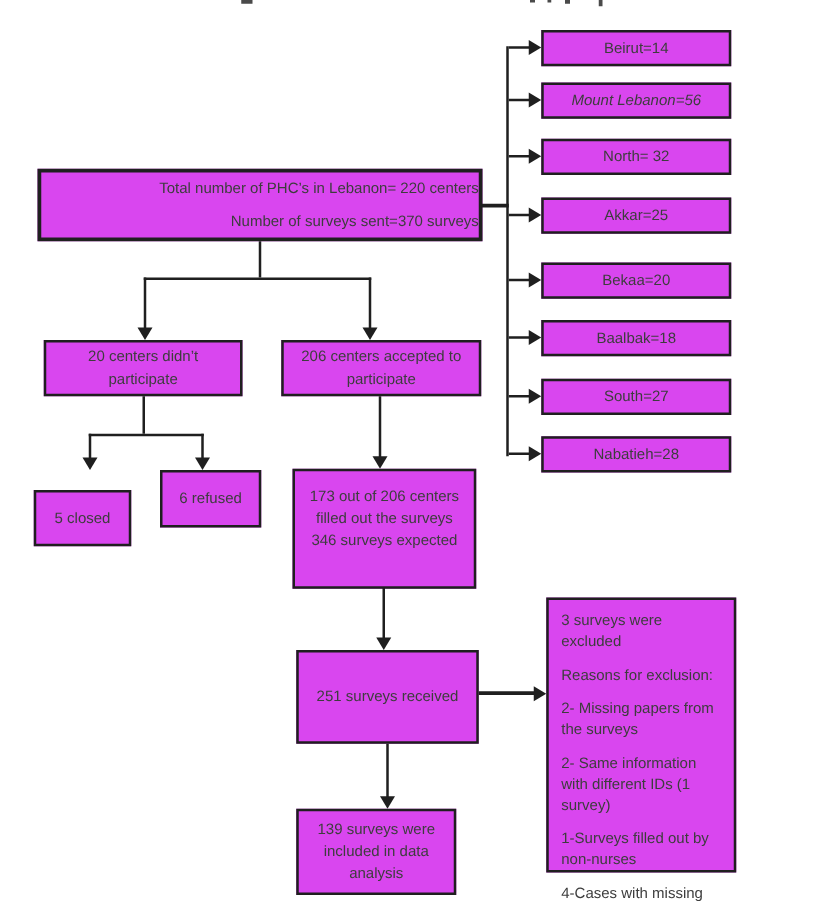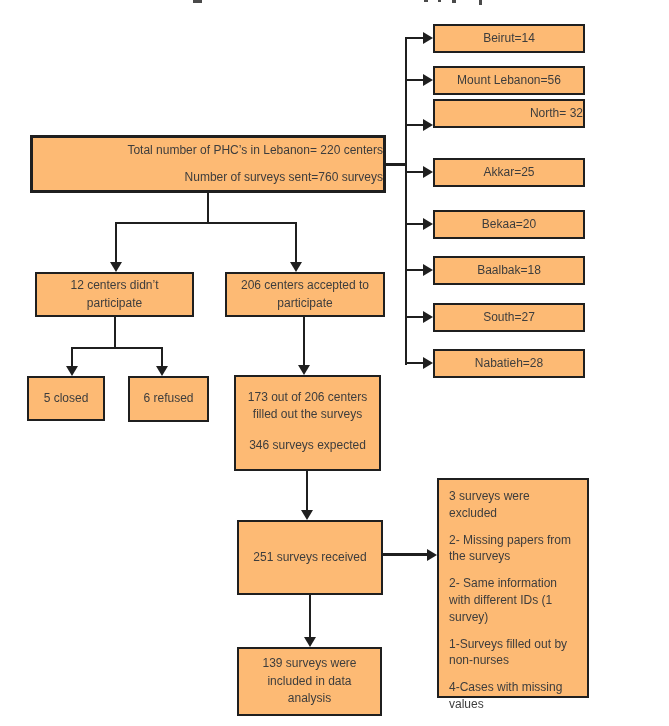--- a/index.html
+++ b/index.html
@@ -9,41 +9,41 @@
     height: 726px;
     background: var(--background, #ffffff);
     font-family: "Liberation Sans", sans-serif;
     color: var(--text, #3d3d3d);
     overflow: hidden;
   }
   .box {
     position: absolute;
     box-sizing: border-box;
     border: 2px solid var(--line, #222222);
-    background: #fdba74;
+    background: #d946ef;
     display: flex;
     flex-direction: column;
     align-items: center;
     justify-content: center;
     text-align: center;
     font-size: 12px;
     line-height: 1.45;
   }
   .box.thick { border-width: 3px; }
   .box.top-align { justify-content: flex-start; padding-top: 12px; }
   .box.left-align {
     align-items: flex-start;
     justify-content: flex-start;
     text-align: left;
     padding: 8px 10px;
   }
   .box.left-align p { margin: 0 0 10px 0; line-height: 1.4; }
   .box.left-align p:last-child { margin-bottom: 0; }
   .gap-top { margin-top: 10px; }
-  .gap-top-lg { margin-top: 13px; }
+  .gap-top-lg { }
   .hline, .vline { position: absolute; background: var(--line, #1b1b1b); }
   .arrow-down {
     position: absolute; width: 0; height: 0;
     border-left: 6px solid transparent;
     border-right: 6px solid transparent;
     border-top: 10px solid var(--line, #1b1b1b);
   }
   .arrow-right {
     position: absolute; width: 0; height: 0;
     border-top: 6px solid transparent;
@@ -59,21 +59,21 @@
 <div class="canvas">
 
   <div class="frag" style="left:193px; top:0; width:9px; height:3px;"></div>
   <div class="frag" style="left:424px; top:0; width:4px; height:2px;"></div>
   <div class="frag" style="left:438px; top:0; width:3px; height:2px;"></div>
   <div class="frag" style="left:452px; top:0; width:4px; height:3px;"></div>
   <div class="frag" style="left:479px; top:0; width:3px; height:5px;"></div>
 
   <div class="box thick" style="left:30px; top:135px; width:356px; height:58px;align-items:flex-end;">
     <div>Total number of PHC’s in Lebanon= 220 centers</div>
-    <div class="gap-top">Number of surveys sent=760 surveys</div>
+    <div class="gap-top">Number of surveys sent=370 surveys</div>
   </div>
 
   <div class="hline" style="left:385px; top:163px; width:22px; height:3px;"></div>
 
   <div class="vline" style="left:405px; top:37px; width:2px; height:328px;"></div>
 
   <div class="hline" style="left:407px; top:37px; width:17px; height:2px;"></div>
   <div class="arrow-right" style="left:423px; top:32px;"></div>
   <div class="hline" style="left:407px; top:79px; width:17px; height:2px;"></div>
   <div class="arrow-right" style="left:423px; top:74px;"></div>
@@ -86,24 +86,24 @@
   <div class="hline" style="left:407px; top:269px; width:17px; height:2px;"></div>
   <div class="arrow-right" style="left:423px; top:264px;"></div>
   <div class="hline" style="left:407px; top:316px; width:17px; height:2px;"></div>
   <div class="arrow-right" style="left:423px; top:311px;"></div>
   <div class="hline" style="left:407px; top:362px; width:17px; height:2px;"></div>
   <div class="arrow-right" style="left:423px; top:357px;"></div>
 
   <div class="box region" style="top:24px;">
     <span>Beirut=14</span>
   </div>
-  <div class="box region" style="top:66px;">
+  <div class="box region" style="top:66px;font-style:italic;">
     <span>Mount Lebanon=56</span>
   </div>
-  <div class="box region" style="top:99px;align-items:flex-end;">
+  <div class="box region" style="top:111px;">
     <span>North= 32</span>
   </div>
   <div class="box region" style="top:158px;">
     <span>Akkar=25</span>
   </div>
   <div class="box region" style="top:210px;text-align:center;">
     <span>Bekaa=20</span>
   </div>
   <div class="box region" style="top:256px;">
     <span>Baalbak=18</span>
@@ -116,36 +116,36 @@
   </div>
 
   <div class="vline" style="left:207px; top:193px; width:2px; height:29px;"></div>
   <div class="hline" style="left:115px; top:222px; width:182px; height:2px;"></div>
   <div class="vline" style="left:115px; top:222px; width:2px; height:41px;"></div>
   <div class="arrow-down" style="left:110px; top:262px;"></div>
   <div class="vline" style="left:295px; top:222px; width:2px; height:41px;"></div>
   <div class="arrow-down" style="left:290px; top:262px;"></div>
 
   <div class="box" style="left:35px; top:272px; width:159px; height:45px;">
-    <div>12 centers didn’t</div>
+    <div>20 centers didn’t</div>
     <div>participate</div>
   </div>
   <div class="box" style="left:225px; top:272px; width:160px; height:45px;">
     <div>206 centers accepted to</div>
     <div>participate</div>
   </div>
 
   <div class="vline" style="left:114px; top:317px; width:2px; height:30px;"></div>
   <div class="hline" style="left:71px; top:347px; width:92px; height:2px;"></div>
   <div class="vline" style="left:71px; top:347px; width:2px; height:21px;"></div>
   <div class="arrow-down" style="left:66px; top:366px;"></div>
   <div class="vline" style="left:161px; top:347px; width:2px; height:21px;"></div>
   <div class="arrow-down" style="left:156px; top:366px;"></div>
 
-  <div class="box" style="left:27px; top:376px; width:78px; height:45px;">
+  <div class="box" style="left:27px; top:392px; width:78px; height:45px;">
     <span>5 closed</span>
   </div>
   <div class="box" style="left:128px; top:376px; width:81px; height:46px;">
     <span>6 refused</span>
   </div>
 
   <div class="vline" style="left:303px; top:317px; width:2px; height:49px;"></div>
   <div class="arrow-down" style="left:298px; top:365px;"></div>
 
   <div class="box top-align" style="left:234px; top:375px; width:147px; height:96px;">
@@ -159,28 +159,29 @@
 
   <div class="box" style="left:237px; top:520px; width:146px; height:75px;">
     <span>251 surveys received</span>
   </div>
 
   <div class="hline" style="left:383px; top:553px; width:45px; height:3px;"></div>
   <div class="arrow-right" style="left:427px; top:549px;"></div>
 
   <div class="box left-align" style="left:437px; top:478px; width:152px; height:220px;">
     <p>3 surveys were excluded</p>
+    <p>Reasons for exclusion:</p>
     <p>2- Missing papers from the surveys</p>
     <p>2- Same information with different IDs (1 survey)</p>
     <p>1-Surveys filled out by non-nurses</p>
     <p>4-Cases with missing values</p>
   </div>
 
   <div class="vline" style="left:309px; top:595px; width:2px; height:44px;"></div>
   <div class="arrow-down" style="left:304px; top:637px;"></div>
 
-  <div class="box" style="left:237px; top:647px; width:145px; height:69px;">
+  <div class="box" style="left:237px; top:647px; width:128px; height:69px;">
     <div>139 surveys were</div>
     <div>included in data</div>
     <div>analysis</div>
   </div>
 
 </div>
 
 </body></html>

